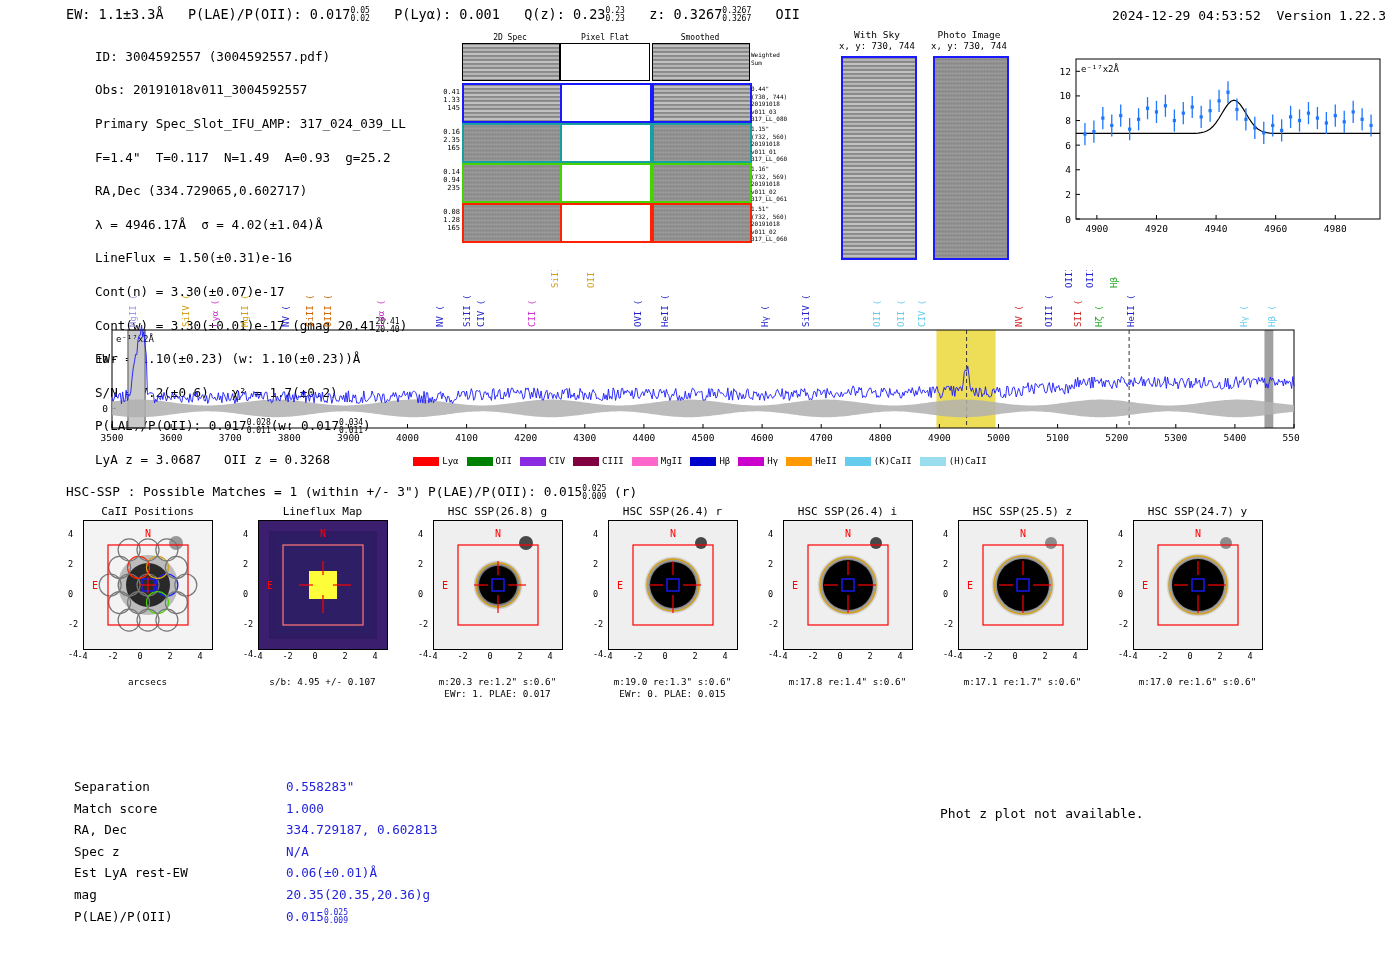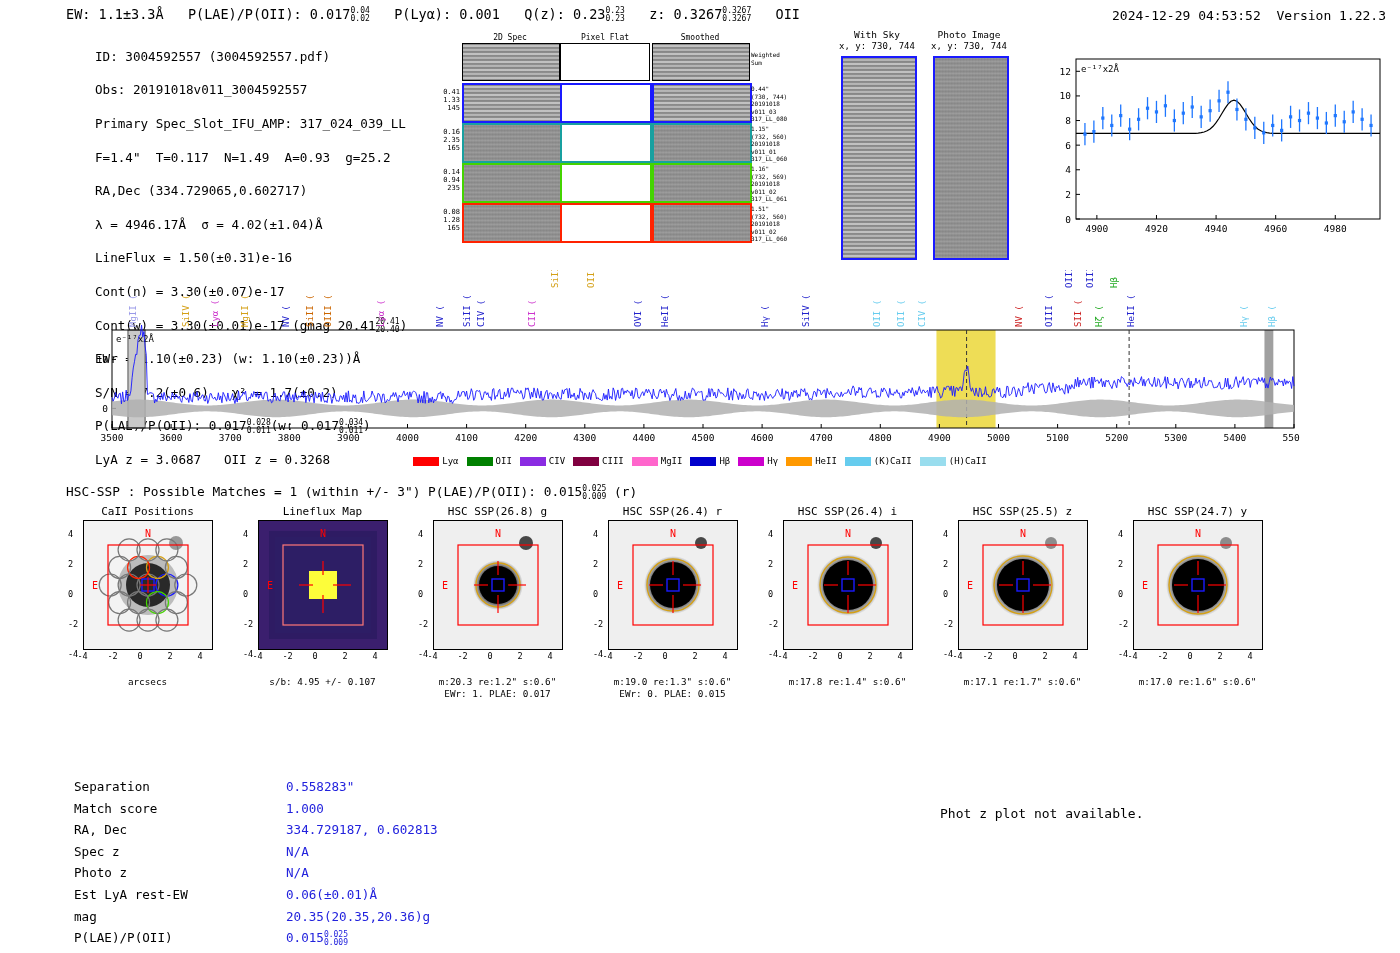--- a/index.html
+++ b/index.html
@@ -42,21 +42,21 @@
   #btable td{font-size:12.6px;padding:0;vertical-align:top;white-space:pre;}
   .blue{color:#2222dd;}
   #photz{top:806px;left:940px;font-size:13px;}
 </style>
 </head>
 <body>
 
 <div class="abs" id="topline">
   <span>EW: 1.1±3.3Å</span>
   &nbsp;
-  <span>P(LAE)/P(OII): 0.017</span><span class="frac"><span>0.04</span><span>0.02</span></span>
+  <span>P(LAE)/P(OII): 0.017</span><span class="frac"><span>0.05</span><span>0.02</span></span>
   &nbsp;
   <span>P(Lyα): 0.001</span>
   &nbsp;
   <span>Q(z): 0.23</span><span class="frac"><span>0.23</span><span>0.23</span></span>
   &nbsp;
   <span>z: 0.3267</span><span class="frac"><span>0.3267</span><span>0.3267</span></span>
   &nbsp;
   <span>OII</span>
 </div>
 
@@ -675,24 +675,20 @@
       </tr>
       <tr>
         <td style="width: 210px;">RA, Dec</td>
         <td class="blue">334.729187, 0.602813</td>
       </tr>
       <tr>
         <td style="width: 210px;">Spec z</td>
         <td class="blue">N/A</td>
       </tr>
       <tr>
-        <td style="width: 210px;">Photo z</td>
-        <td class="blue">N/A</td>
-      </tr>
-      <tr>
         <td style="width: 210px;">Est LyA rest-EW</td>
         <td class="blue">0.06(±0.01)Å</td>
       </tr>
       <tr>
         <td style="width: 210px;">mag</td>
         <td class="blue">20.35(20.35,20.36)g</td>
       </tr>
       <tr>
         <td style="width: 210px;">P(LAE)/P(OII)</td>
         <td class="blue">0.015<span class="frac"><span>0.025</span><span>0.009</span></span></td>

